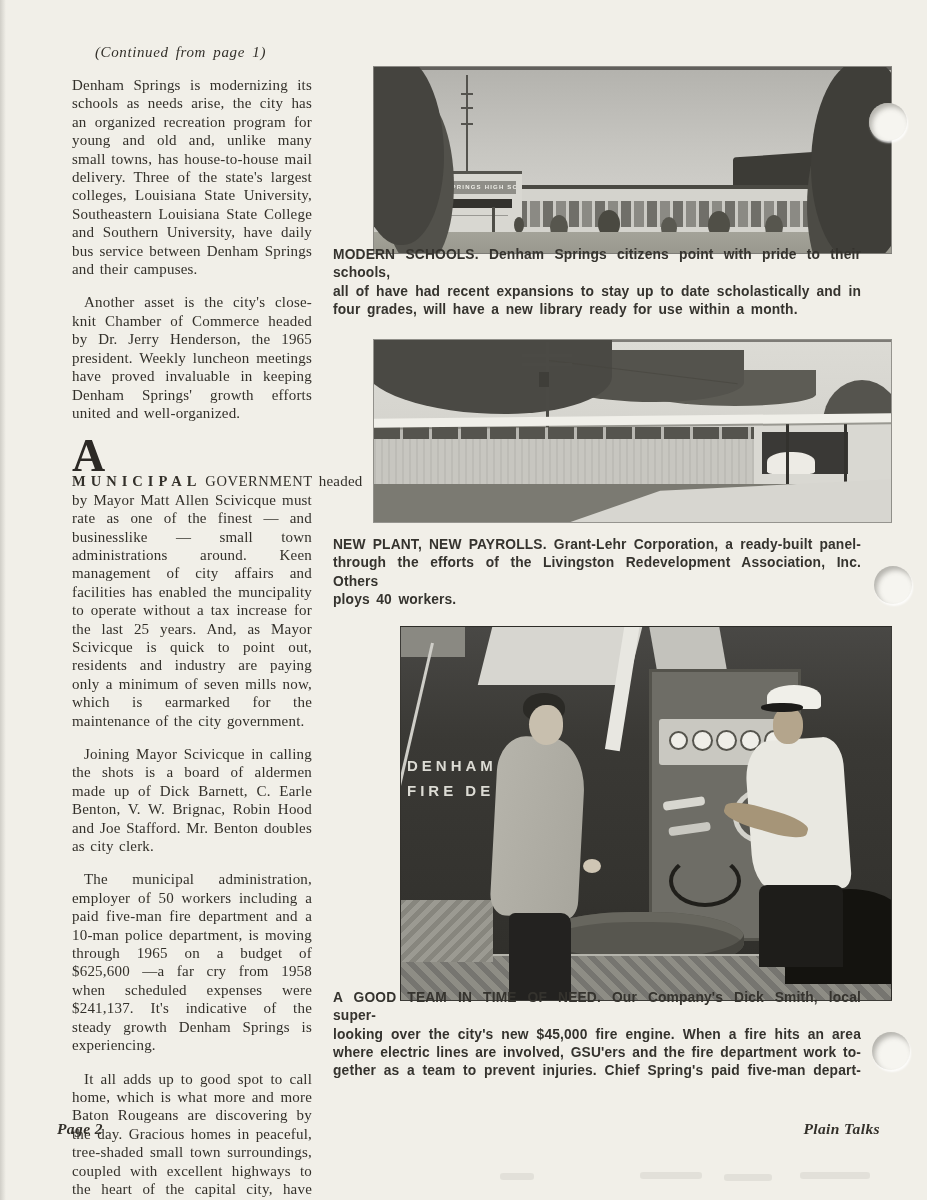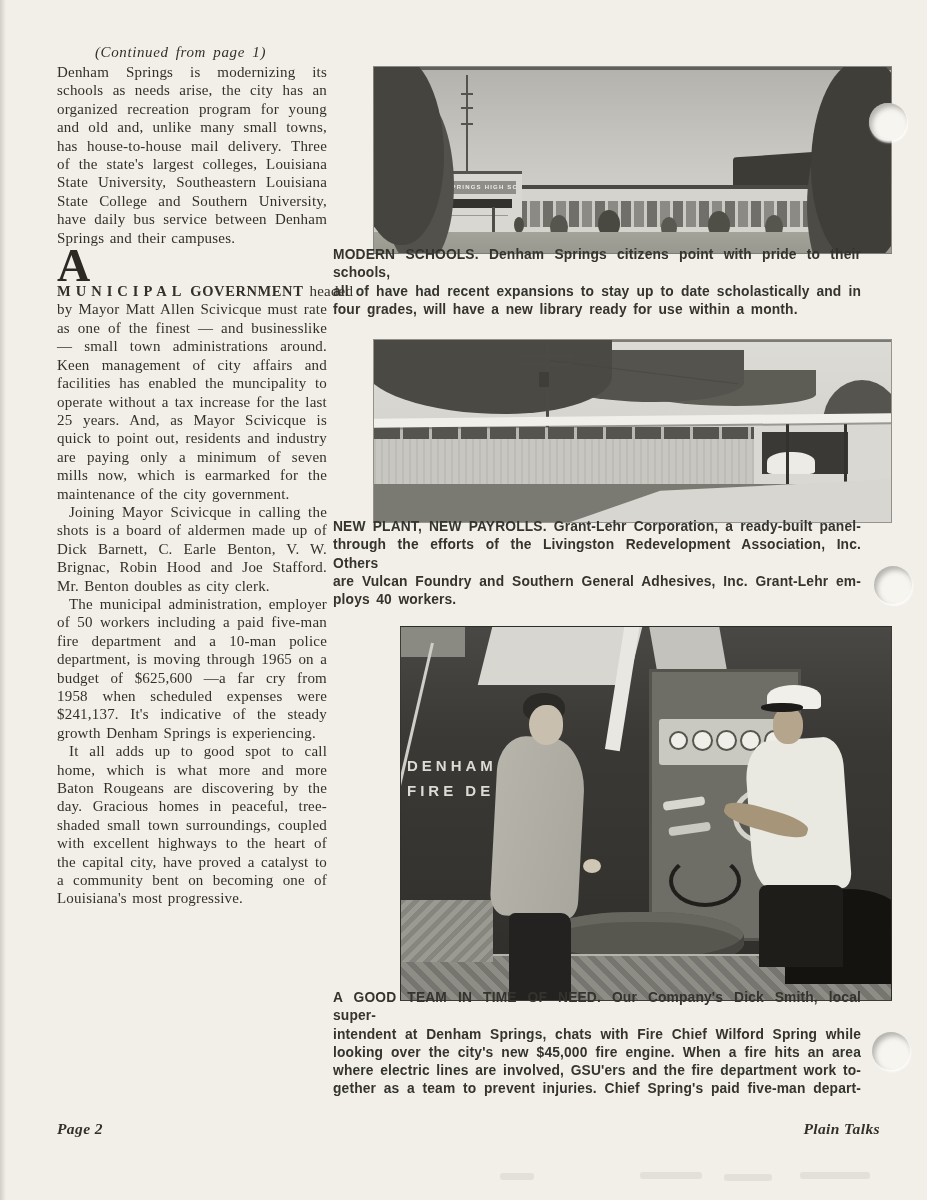--- a/index.html
+++ b/index.html
@@ -4,26 +4,26 @@
 <style>
   html,body{margin:0;padding:0;background:#e8e6df;}
   .page{position:relative;width:927px;height:1200px;background:#f1efe8;overflow:hidden;
         font-family:"Liberation Serif",serif;color:#33302a;}
   .page::before{content:"";position:absolute;left:0;top:0;width:6px;height:100%;
         background:linear-gradient(90deg,rgba(60,58,52,.18),rgba(60,58,52,0));pointer-events:none;}
 
   
   .col-left{position:absolute;left:57px;top:44px;width:270px;}
   .continued{margin:0 0 2px 38px;font-style:italic;font-size:15px;letter-spacing:.6px;word-spacing:3px;}
-  .body-p{margin:0;font-size:15px;line-height:18.4px;text-align:justify;
+  .body-p{margin:15px;font-size:15px;line-height:18.4px;text-align:justify;
           letter-spacing:.2px;word-spacing:1.5px;}
   .body-p.ind{text-indent:12px;}
   .dropcap{float:left;font-size:46px;line-height:32px;font-weight:bold;margin:3px 7px 0 0;color:#2c2925;}
   .lead-sp{font-weight:bold;font-size:14.5px;letter-spacing:5px;margin-right:4px;white-space:nowrap;}
-  .lead{font-weight:bold;font-size:14.5px;letter-spacing:.6px;margin-right:6px;white-space:nowrap;}
+  .lead{font-weight:normal;font-size:14.5px;letter-spacing:.6px;margin-right:6px;white-space:nowrap;}
 
   
   .caption{position:absolute;left:333px;width:528px;font-family:"Liberation Sans",sans-serif;
            font-weight:700;font-size:13.8px;line-height:18.3px;color:#35332e;letter-spacing:.15px;word-spacing:2.5px;}
   .cap-line{display:block;text-align:justify;text-align-last:justify;}
   .cap-line.last{text-align-last:left;}
 
   
   .photo{position:absolute;overflow:hidden;border:1px solid rgba(45,43,38,.4);box-sizing:border-box;}
   .abs{position:absolute;}
@@ -124,20 +124,21 @@
   .smudge{position:absolute;height:7px;border-radius:3px;background:rgba(100,98,90,.10);}
 </style>
 </head>
 <body>
 
 <div class="page">
 
   <div class="col-left">
     <p class="continued">(Continued from page 1)</p>
     <p class="body-p">Denham Springs is modernizing its schools as needs arise, the city has an organized recreation program for young and old and, unlike many small towns, has house-to-house mail delivery. Three of the state's largest colleges, Louisiana State University, Southeastern Louisiana State College and Southern University, have daily bus service between Denham Springs and their campuses.</p>
+    <p class="body-p ind">Another asset is the city's close-knit Chamber of Commerce headed by Dr. Jerry Henderson, the 1965 president. Weekly luncheon meetings have proved invaluable in keeping Denham Springs' growth efforts united and well-organized.</p>
     <p class="body-p"><span class="dropcap">A</span><span class="lead-sp">MUNICIPAL</span><span class="lead">GOVERNMENT</span><span>headed by Mayor Matt Allen Scivicque must rate as one of the finest — and businesslike — small town administrations around. Keen management of city affairs and facilities has enabled the muncipality to operate without a tax increase for the last 25 years. And, as Mayor Scivicque is quick to point out, residents and industry are paying only a minimum of seven mills now, which is earmarked for the maintenance of the city government.</span></p>
     <p class="body-p ind">Joining Mayor Scivicque in calling the shots is a board of aldermen made up of Dick Barnett, C. Earle Benton, V. W. Brignac, Robin Hood and Joe Stafford. Mr. Benton doubles as city clerk.</p>
     <p class="body-p ind">The municipal administration, employer of 50 workers including a paid five-man fire department and a 10-man police department, is moving through 1965 on a budget of $625,600 —a far cry from 1958 when scheduled expenses were $241,137. It's indicative of the steady growth Denham Springs is experiencing.</p>
     <p class="body-p ind">It all adds up to good spot to call home, which is what more and more Baton Rougeans are discovering by the day. Gracious homes in peaceful, tree-shaded small town surroundings, coupled with excellent highways to the heart of the capital city, have proved a catalyst to a community bent on becoming one of Louisiana's most progressive.</p>
   </div>
 
   <figure class="photo photo1">
     <div class="abs p1-topedge"></div>
     <div class="abs p1-antenna"></div>
     <div class="abs p1-gym"></div>
@@ -176,24 +177,23 @@
     <div class="abs p2-car"></div>
     <div class="abs p2-cpost" style="left:412px;"></div>
     <div class="abs p2-cpost" style="left:470px;"></div>
     <div class="abs p2-winstrip"></div>
     <div class="abs p2-wall"></div>
     <div class="abs p2-roof"></div>
     <div class="abs p2-grass"></div>
     <div class="abs p2-drive"></div>
   </figure>
 
-  <figcaption class="caption" style="top:518px;">
+  <figcaption class="caption" style="top:536px;">
       <span class="cap-line">NEW PLANT, NEW PAYROLLS. Grant-Lehr Corporation, a ready-built panel-</span>
       <span class="cap-line">through the efforts of the Livingston Redevelopment Association, Inc. Others</span>
-      <span class="cap-line">are Vulcan Foundry and Southern General Adhesives, Inc. Grant-Lehr em-</span>
       <span class="cap-line last">ploys 40 workers.</span>
     </figcaption>
 
   <figure class="photo photo3">
     <div class="abs p3-skyA"></div>
     <div class="abs p3-skyB"></div>
     <div class="abs p3-skyC"></div>
     <div class="abs p3-pillar"></div>
     <div class="abs p3-ladder"></div>
     <div class="abs p3-text">DENHAM SPRI
@@ -216,21 +216,20 @@
     <div class="abs p3-shirt"></div>
     <div class="abs p3-armR"></div>
     <div class="abs p3-pants"></div>
     <div class="abs p3-faceR"></div>
     <div class="abs p3-cap"></div>
     <div class="abs p3-brim"></div>
   </figure>
 
   <figcaption class="caption" style="top:989px;">
       <span class="cap-line">A GOOD TEAM IN TIME OF NEED. Our Company's Dick Smith, local super-</span>
-      <span class="cap-line">intendent at Denham Springs, chats with Fire Chief Wilford Spring while</span>
       <span class="cap-line">looking over the city's new $45,000 fire engine. When a fire hits an area</span>
       <span class="cap-line">where electric lines are involved, GSU'ers and the fire department work to-</span>
       <span class="cap-line">gether as a team to prevent injuries. Chief Spring's paid five-man depart-</span>
     </figcaption>
 
   <div class="footer">
     <span>Page 2</span>
     <span>Plain Talks</span>
   </div>
 

